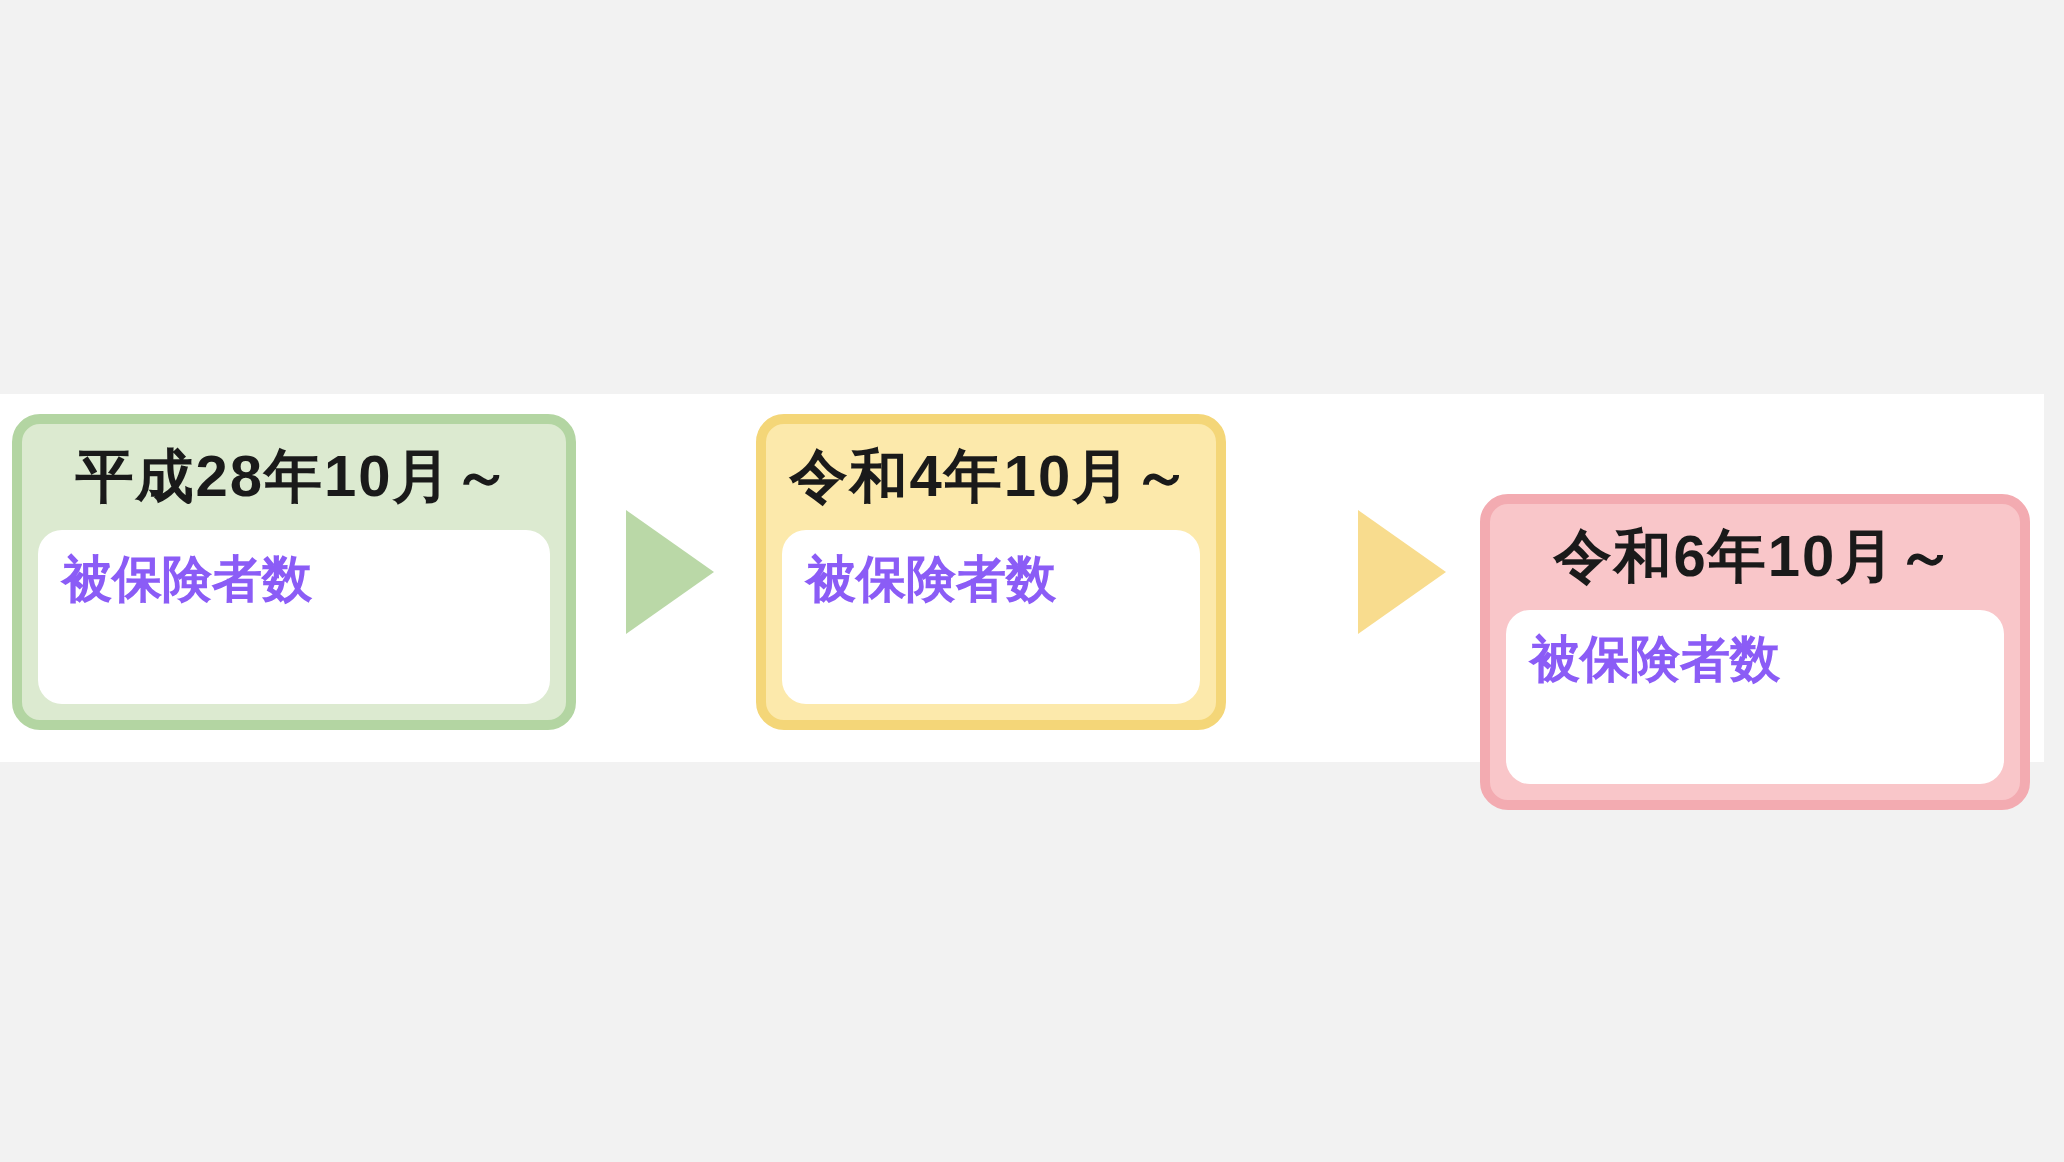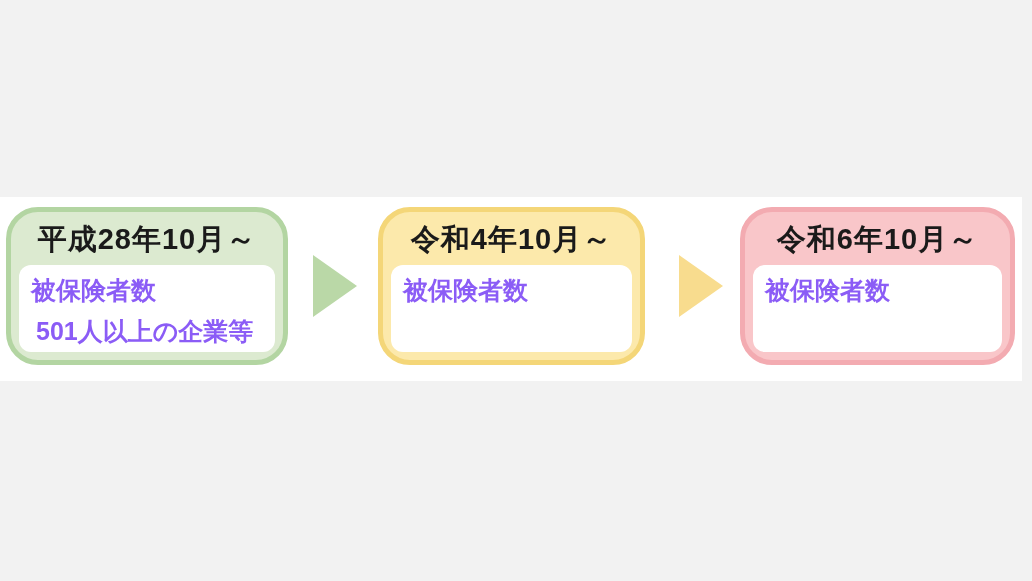--- a/index.html
+++ b/index.html
@@ -20,26 +20,26 @@
     top: 197px;
     width: 1022px;
     height: 184px;
     background: #ffffff;
   }
   .stage-box {
     position: absolute;
     top: 207px;
     height: 158px;
     border: 5px solid #ccc;
-    border-radius: 32px;
+    border-radius: 14px;
     box-sizing: border-box;
     background: #eee;
   }
   .box-1 { left: 6px;   width: 282px; }
-  .box-2 { left: 378px; width: 267px; padding-left: 48px; }
+  .box-2 { left: 378px; width: 235px; padding-left: 48px; }
   .box-3 { left: 740px; width: 275px; }
   .box-title {
     position: absolute;
     left: 0;
     right: 0;
     top: 0;
     height: 53px;
     line-height: 55px;
     text-align: center;
     font-size: 29px;
@@ -79,33 +79,32 @@
 </style>
 </head>
 <body>
 
 <div class="band"></div>
 
 <div class="stage-box box-1" style="background-color: rgb(220, 234, 208); border-color: rgb(179, 213, 162);">
   <div class="box-title">平成28年10月～</div>
   <div class="box-body">
     <div class="body-line">被保険者数</div>
-    <div class="body-line second">501人以上の企業等</div>
   </div>
 </div>
 
 <div class="flow-arrow arrow-1" style="background-color: rgb(186, 216, 167);"></div>
 
 <div class="stage-box box-2" style="background-color: rgb(252, 233, 171); border-color: rgb(244, 214, 120);">
   <div class="box-title">令和4年10月～</div>
   <div class="box-body">
     <div class="body-line">被保険者数</div>
   </div>
 </div>
 
 <div class="flow-arrow arrow-2" style="background-color: rgb(248, 220, 142);"></div>
 
-<div class="stage-box box-3" style="background-color: rgb(249, 198, 201); border-color: rgb(243, 171, 177);">
+<div class="stage-box box-3" style="background-color: rgb(249, 198, 201); border-color: rgb(243, 171, 177); margin-top: 40px;">
   <div class="box-title">令和6年10月～</div>
   <div class="box-body">
     <div class="body-line">被保険者数</div>
   </div>
 </div>
 
 </body></html>

